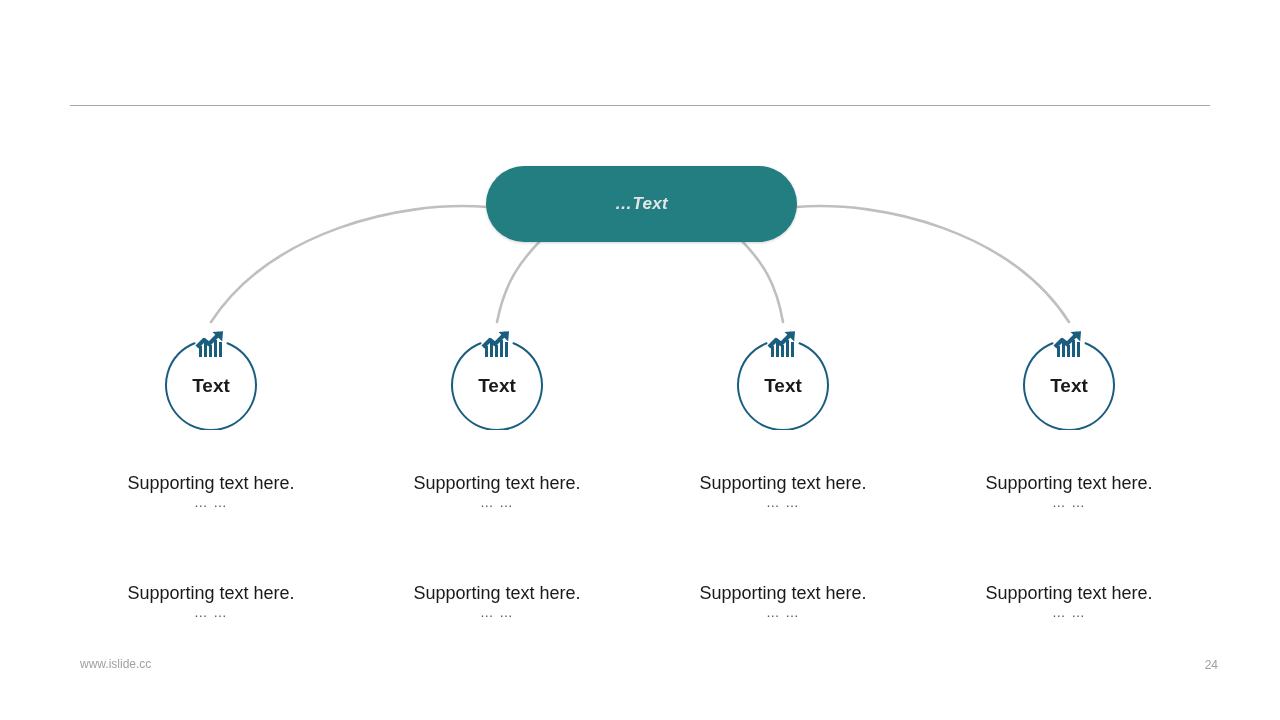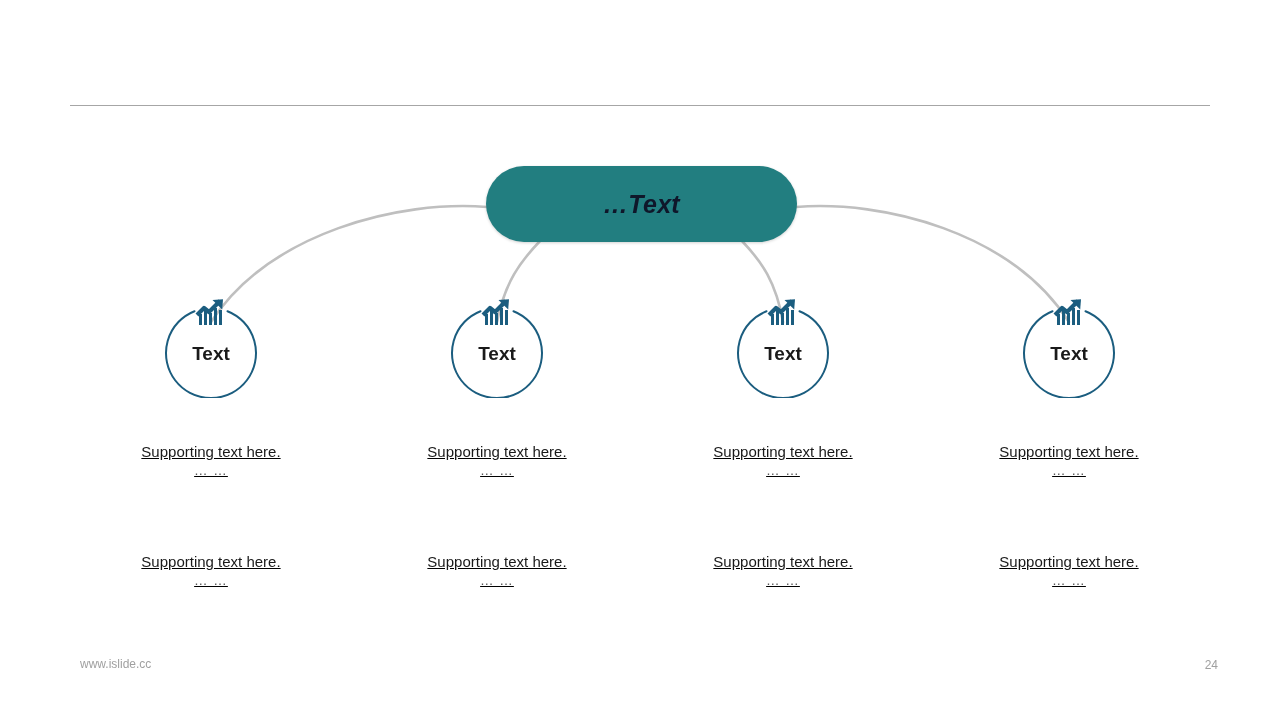--- a/index.html
+++ b/index.html
@@ -49,35 +49,34 @@
     width: 311px;
     height: 76px;
     border-radius: 38px;
     background: #227E80;
     display: flex;
     align-items: center;
     justify-content: center;
     box-shadow: 0 1px 3px rgba(0,0,0,0.18);
   }
   .center-pill .pill-label {
-    color: #0f172a;
-    font-size: 25px;
+    color: #e5e5e5;
+    font-size: 17px;
     font-weight: bold;
     font-style: italic;
     letter-spacing: 0.3px;
     white-space: nowrap;
   }
 
   
   .branch {
     position: absolute;
-    top: 304px;
+    top: 336px;
     width: 220px;
     margin-left: -110px;
-    text-decoration: underline;
   }
   .branch-1 { left: 211px; }
   .branch-2 { left: 497px; }
   .branch-3 { left: 783px; }
   .branch-4 { left: 1069px; }
 
   .node {
     position: relative;
     width: 94px;
     height: 94px;
@@ -115,21 +114,21 @@
     box-sizing: border-box;
   }
 
   .support-block {
     text-align: center;
     color: #1a1a1a;
   }
   .support-block.first { margin-top: 44px; }
   .support-block.second { margin-top: 72px; }
   .support-line {
-    font-size: 15px;
+    font-size: 18px;
     line-height: 19px;
     white-space: nowrap;
   }
   .support-dots {
     font-size: 13.5px;
     line-height: 19px;
     letter-spacing: 1px;
     color: #555555;
   }
 

